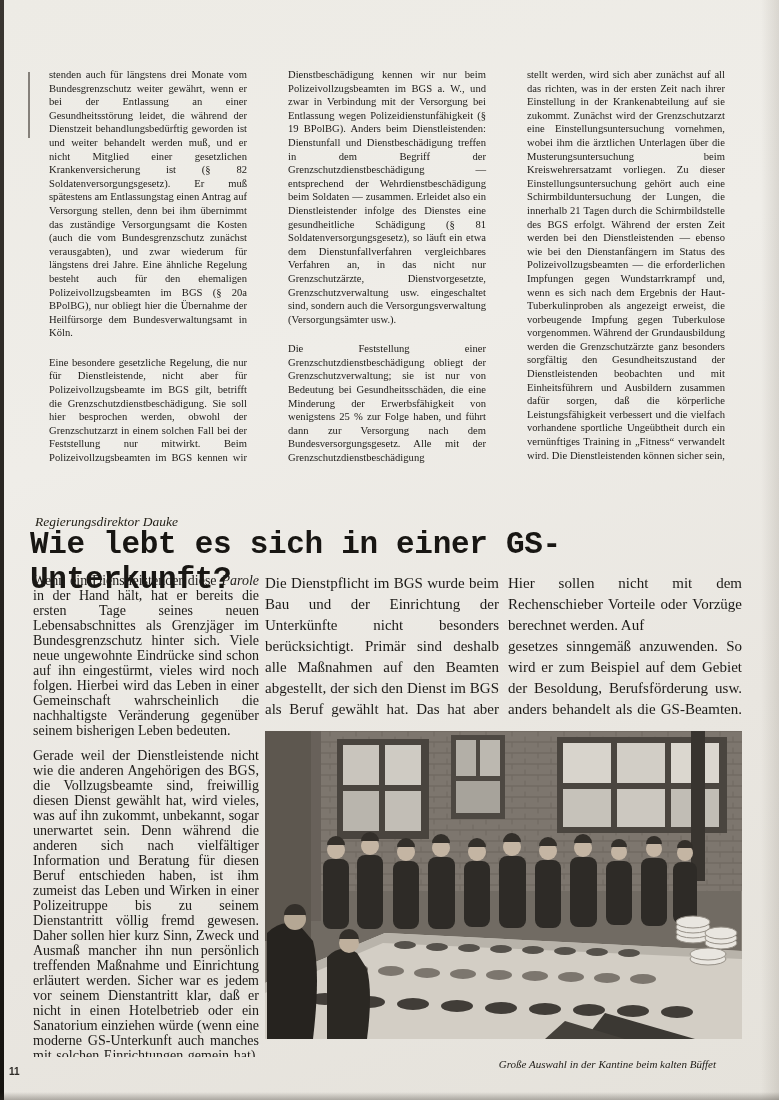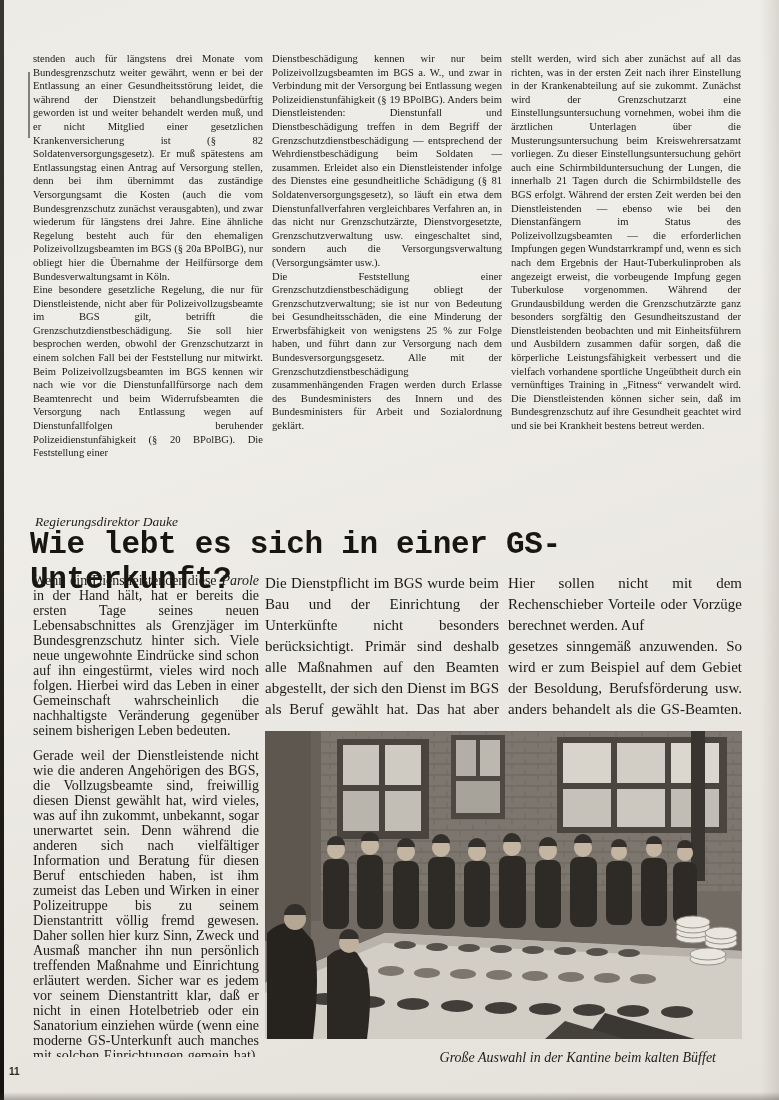--- a/index.html
+++ b/index.html
@@ -11,42 +11,42 @@
   .edge-left{position:absolute;left:0;top:0;width:4px;height:1100px;
     background:linear-gradient(180deg,#3a3631,#24211d 60%,#15130f);}
   .edge-bottom{position:absolute;left:0;top:1092px;width:779px;height:8px;
     background:linear-gradient(180deg,rgba(0,0,0,0),rgba(60,55,48,.35));}
   .edge-right{position:absolute;right:0;top:0;width:18px;height:1100px;
     background:linear-gradient(270deg,rgba(120,112,100,.18),rgba(120,112,100,0));}
   .crease{position:absolute;left:28px;top:72px;width:2px;height:66px;background:#4d4740;opacity:.65;}
 
   .top-cols{position:absolute;left:33px;top:52px;width:709px;height:412px;display:flex;gap:9px;overflow:hidden;}
   .col{width:230px;text-align:justify;font-size:10.6px;line-height:13.6px;hyphens:auto;}
-  .col p{margin:0;}
+  .col p{margin:16px;}
 
   .byline{position:absolute;left:35px;top:486px;font-style:italic;font-size:13.5px;color:#242119;margin-top:28px;}
   .headline{position:absolute;left:30px;top:506px;width:730px;
     font-family:Liberation Mono, monospace;font-weight:700;font-size:31px;
     letter-spacing:-.3px;color:#181613;}
 
   .lower{position:absolute;left:33px;top:573px;width:709px;display:flex;gap:6px;}
   .lower .colL{width:226px;height:484px;overflow:hidden;text-align:justify;
     font-size:14px;line-height:15px;hyphens:auto;}
   .lower .colL p{margin:0 0 10px 0;}
   .rightwrap{width:477px;}
   .two-cols{display:flex;gap:9px;height:150px;overflow:hidden;}
   .two-cols .c{width:234px;text-align:justify;font-size:15px;line-height:21px;hyphens:auto;}
   .two-cols .c p{margin:0;}
   .it{font-style:italic;}
 
   .photo{margin-top:8px;width:477px;height:308px;background:#716b63;position:relative;
     box-shadow:0 0 0 1px #8b857c inset;}
   .photo svg{display:block;}
-  .caption{width:477px;margin-top:11px;text-align:right;padding-right:26px;box-sizing:border-box;
-    font-style:italic;font-size:14px;color:#23201b;}
+  .caption{width:477px;margin-top:19px;text-align:right;padding-right:26px;box-sizing:border-box;
+    font-style:italic;font-size:11px;color:#23201b;}
 
   .pagenum{position:absolute;left:9px;top:1042px;font-family:"Liberation Sans", sans-serif;
     font-weight:700;font-size:10px;color:#2e2b27;margin-top:24px;}
 </style>
 </head>
 <body>
 
 <div class="edge-left"></div>
 <div class="edge-right"></div>
 <div class="edge-bottom"></div>

